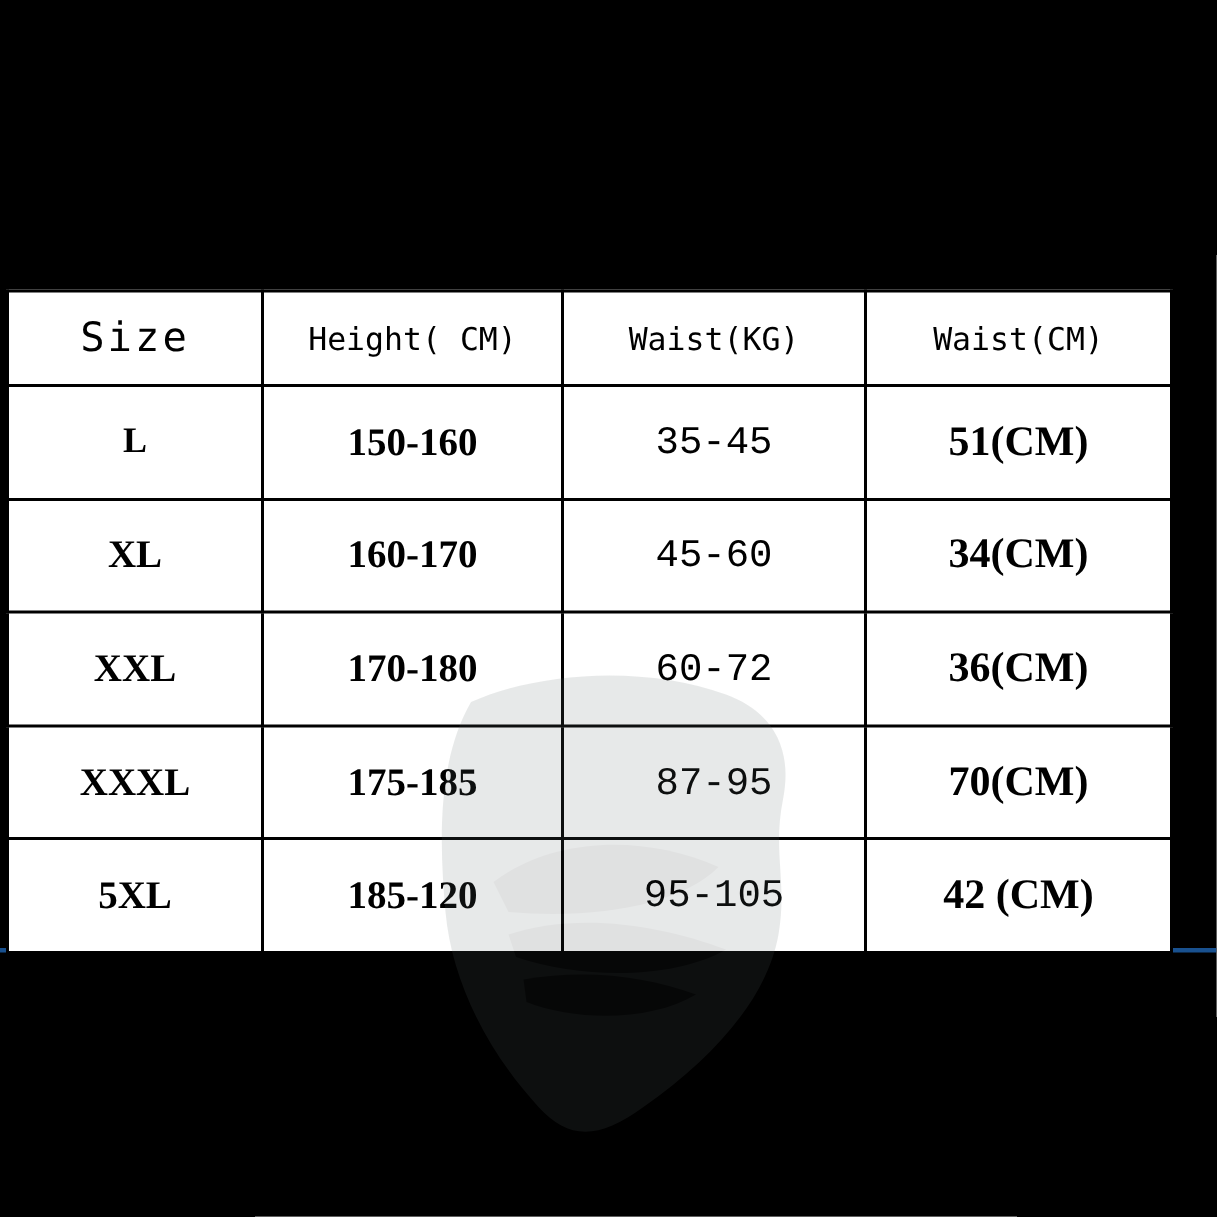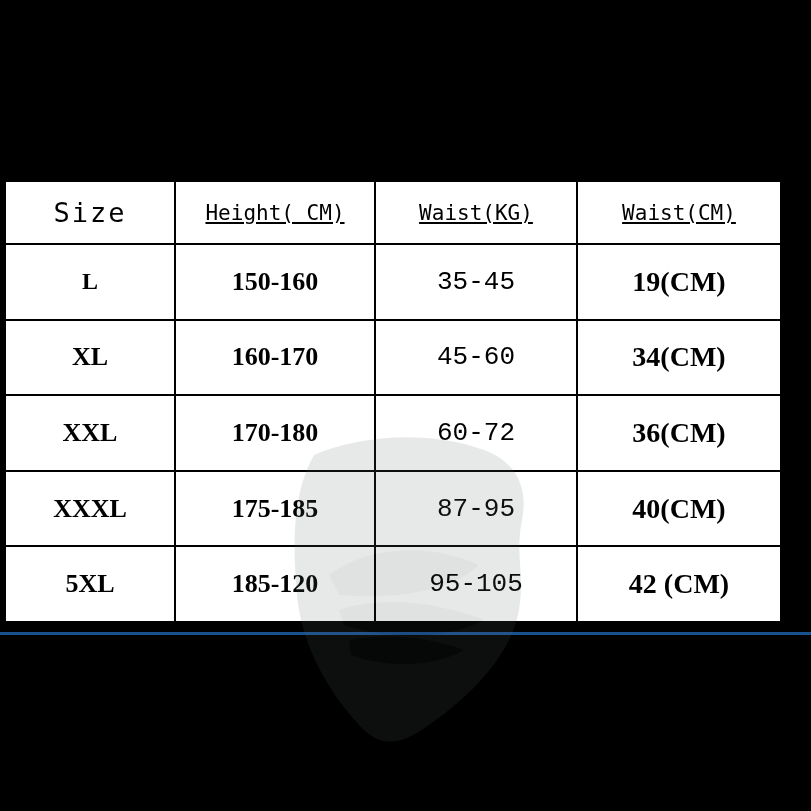--- a/index.html
+++ b/index.html
@@ -25,21 +25,21 @@
     left: 0px;
     top: 632px;
     width: 811px;
     height: 3px;
     background: #1d5fa8;
     opacity: 0.85;
   }
   #table-wrap {
     position: absolute;
     left: 4px;
-    top: 180px;
+    top: 193px;
     width: 776px;
     height: 443px;
     background: #4c1d95;
   }
   table.size-table {
     border-collapse: collapse;
     width: 776px;
     height: 443px;
     table-layout: fixed;
     background: #ffffff;
@@ -66,21 +66,20 @@
   }
   .hdr-size {
     font-family: "DejaVu Sans Mono", monospace;
     font-size: 27px;
     letter-spacing: 2px;
   }
   .hdr-mono {
     font-family: "DejaVu Sans Mono", monospace;
     font-size: 21px;
     letter-spacing: 0px;
-    text-decoration: underline;
   }
   tbody tr { height: 63px; }
 
   .cell-size {
     font-family: "Liberation Serif", serif;
     font-weight: bold;
     font-size: 26px;
   }
   .cell-size.small {
     font-size: 24px;
@@ -144,39 +143,39 @@
           <th class="hdr-mono">Height( CM)</th>
           <th class="hdr-mono">Waist(KG)</th>
           <th class="hdr-mono">Waist(CM)</th>
         </tr>
       </thead>
       <tbody>
         <tr>
           <td class="cell-size small">L</td>
           <td class="cell-height">150-160</td>
           <td class="cell-weight">35-45</td>
-          <td class="cell-waist">19(CM)</td>
+          <td class="cell-waist">51(CM)</td>
         </tr>
         <tr>
           <td class="cell-size">XL</td>
           <td class="cell-height">160-170</td>
           <td class="cell-weight">45-60</td>
           <td class="cell-waist">34(CM)</td>
         </tr>
         <tr>
           <td class="cell-size">XXL</td>
           <td class="cell-height">170-180</td>
           <td class="cell-weight">60-72</td>
           <td class="cell-waist">36(CM)</td>
         </tr>
         <tr>
           <td class="cell-size">XXXL</td>
           <td class="cell-height">175-185</td>
           <td class="cell-weight">87-95</td>
-          <td class="cell-waist">40(CM)</td>
+          <td class="cell-waist">70(CM)</td>
         </tr>
         <tr>
           <td class="cell-size">5XL</td>
           <td class="cell-height">185-120</td>
           <td class="cell-weight">95-105</td>
           <td class="cell-waist">42 (CM)</td>
         </tr>
       </tbody>
     </table>
   </div>

